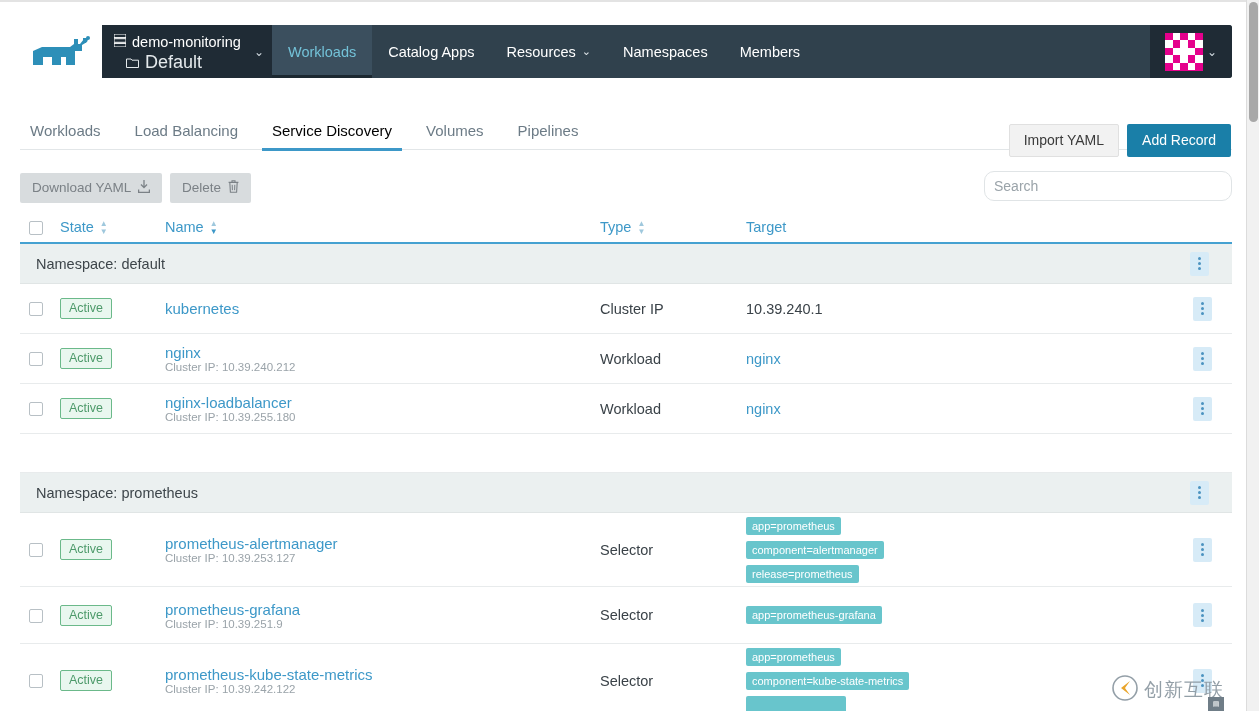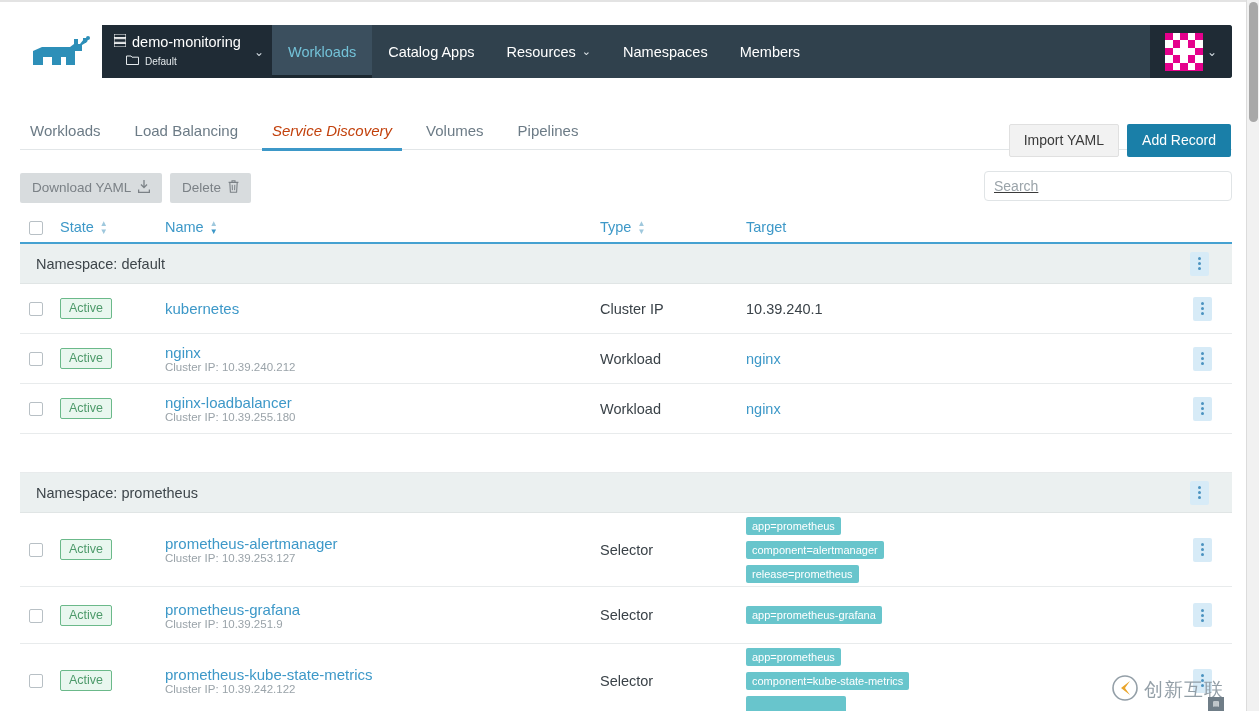--- a/index.html
+++ b/index.html
@@ -36,21 +36,21 @@
     background: #ffffff;
   }
   .logo-wrap svg { display: block; }
 
   .cluster-select {
     width: 170px; background: #1f2b35; color: #fff;
     display: flex; align-items: center; padding: 0 8px 0 12px; position: relative;
   }
   .cluster-txt { flex: 1; min-width: 0; }
   .cluster-line1 { font-size: 14.5px; color: #ffffff; display: flex; align-items: center; gap: 6px; line-height: 17px; }
-  .cluster-line2 { font-size: 10px; color: #e4e9ec; display: flex; align-items: flex-start; gap: 6px; margin-top: 3px; margin-left: 12px; line-height: 16px; }
+  .cluster-line2 { font-size: 18px; color: #e4e9ec; display: flex; align-items: flex-start; gap: 6px; margin-top: 3px; margin-left: 12px; line-height: 16px; }
   .cluster-caret { color: #cfd8de; font-size: 12px; margin-left: 4px; }
 
   .navitems { display: flex; align-items: stretch; flex: 1; }
   .navitem {
     display: flex; align-items: center; padding: 0 16px;
     color: #ffffff; font-size: 14.5px; white-space: nowrap;
     position: relative; cursor: pointer;
   }
   .navitem.active { color: #73c2d8; background: #3b4f5e; }
   .navitem.active::after {
@@ -73,21 +73,21 @@
 
   
   #subtabs {
     position: absolute; top: 104px; left: 20px; width: 1212px; height: 46px;
     display: flex; align-items: flex-end;
   }
   .tab {
     font-size: 15px; color: #6c7b86; padding: 0 10px 11px 10px;
     margin-right: 14px; cursor: pointer; position: relative; white-space: nowrap;
   }
-  .tab.active { color: #c2410c; font-style: italic; }
+  .tab.active { color: #000000; }
   .tab.active::after {
     content: ""; position: absolute; left: 0; right: 0; bottom: -1px;
     height: 3px; background: #3d98c8;
   }
   #tabs-underline {
     position: absolute; top: 149px; left: 20px; width: 1212px; height: 1px; background: #e2e6e8;
   }
 
   .hdr-actions { position: absolute; top: 112px; right: 15px; display: flex; gap: 8px; }
   .btn {
@@ -101,22 +101,22 @@
   #toolbar { position: absolute; top: 173px; left: 20px; width: 1212px; height: 30px; }
   .btn-disabled {
     background: #d8dcde; color: #7b8186; border: none; border-radius: 2px;
     font-size: 13.5px; padding: 7px 12px; display: inline-flex; align-items: center; gap: 7px;
     cursor: default; line-height: 14px;
   }
   #btn-download { position: absolute; left: 0; top: 0; }
   #btn-delete { position: absolute; left: 150px; top: 0; }
   #search-input {
     position: absolute; right: 0; top: -2px; width: 248px; height: 30px;
-    border: 1px solid #e0e4e6; border-radius: 4px; background: #fff;
-    padding: 0 9px; font-size: 14px; color: #3a3a3a; font-family: inherit; text-decoration: underline;
+    border: 1px solid #e0e4e6; border-radius: 10px; background: #fff;
+    padding: 0 9px; font-size: 14px; color: #3a3a3a; font-family: inherit;
   }
   #search-input::placeholder { color: #9aa3a9; }
 
   
   #table { position: absolute; top: 212px; left: 20px; width: 1212px; }
   .cb {
     width: 14px; height: 14px; border: 1px solid #b8c0c5; border-radius: 2px;
     background: #fff; display: inline-block; cursor: pointer; vertical-align: middle;
   }
 

